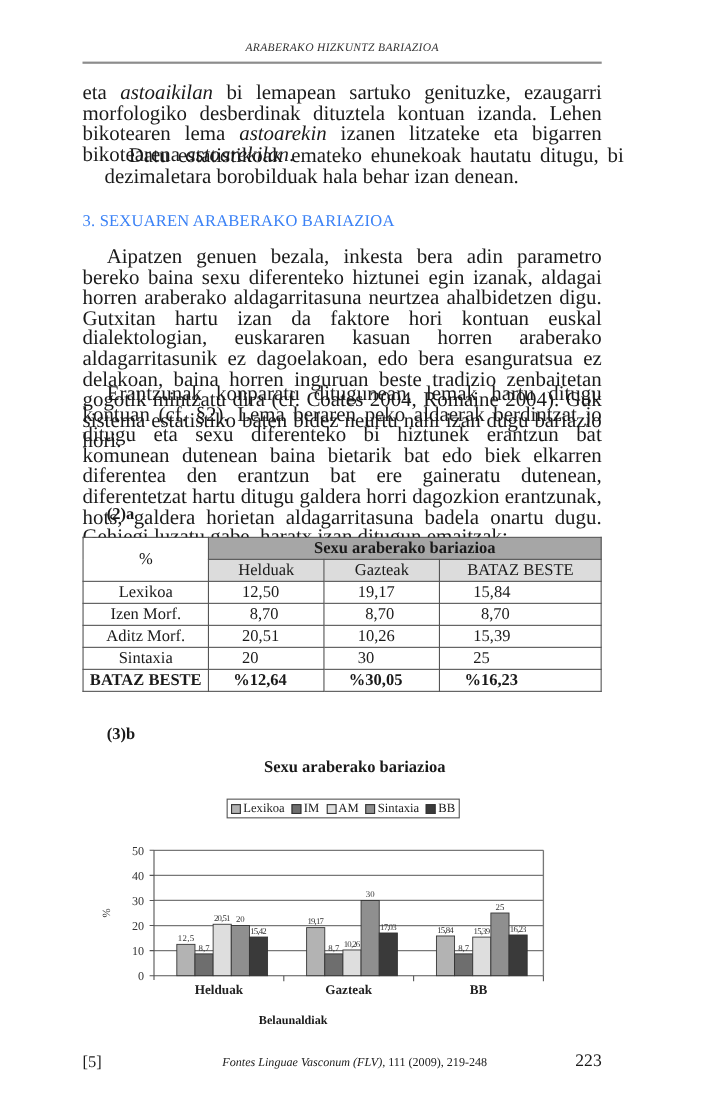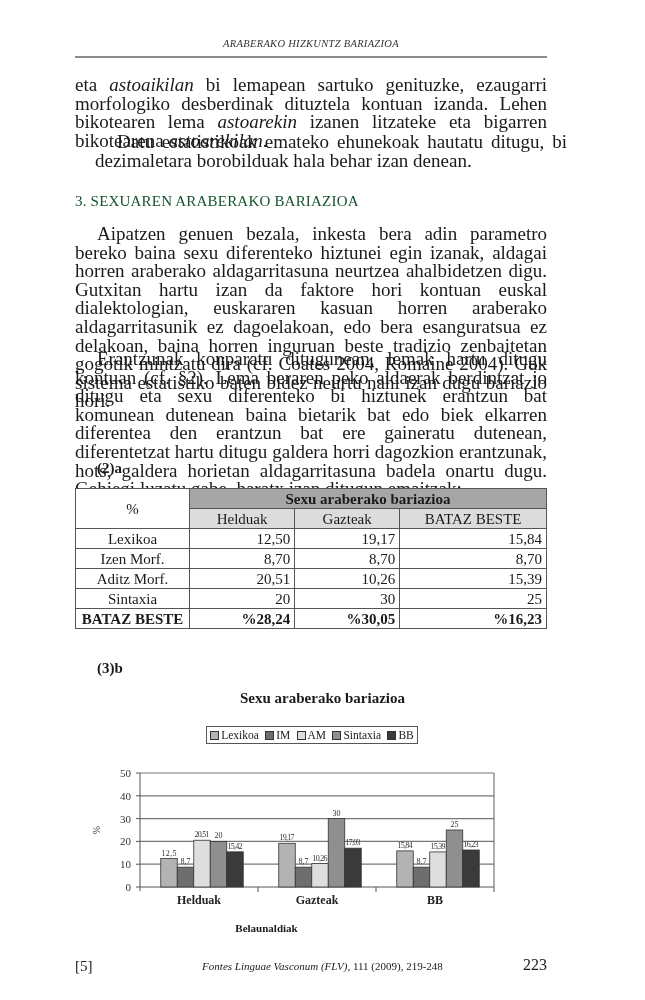--- a/index.html
+++ b/index.html
@@ -4,30 +4,30 @@
 <style>
   html, body { margin:0; padding:0; background:#fff; }
   body { width:645px; height:1000px; position:relative; overflow:hidden;
          font-family:"Liberation Serif","DejaVu Serif",serif; color:#1a1a1a; }
   .running-head { position:absolute; left:75px; top:38px; width:472px; text-align:center;
          font-style:italic; font-size:10.5px; letter-spacing:0.3px; color:#333; }
   .head-rule { position:absolute; left:75px; top:56px; width:472px; height:2px; background:#8c8c8c; }
   .para { position:absolute; left:75px; width:472px; font-size:19px; line-height:18.6px;
          text-align:justify; margin:0; }
   .para.indent { text-indent:22px; }
-  .section-title { position:absolute; left:75px; top:193px; font-size:15px; color:#14532d; letter-spacing:0.2px; }
+  .section-title { position:absolute; left:75px; top:193px; font-size:15px; color:#3b82f6; letter-spacing:0.2px; }
   .label-ex { position:absolute; left:97px; font-size:15px;font-weight:bold; }
   table.data { position:absolute; left:75px; top:488px; width:472px; border-collapse:collapse;
          font-size:15px; }
   table.data td, table.data th { border:1px solid #555; padding:0 4px; height:19px; line-height:18px; }
   table.data th.group { background:#a6a6a6; font-weight:bold; text-align:center; }
   table.data th.sub { background:#dcdcdc; font-weight:normal; text-align:center; }
   table.data th.corner { background:#fff; font-weight:normal; text-align:center; }
   table.data td.rowh { text-align:center; }
-  table.data td.num { text-align:right; padding-left:30px; }
+  table.data td.num { text-align:left; padding-left:30px; }
   table.data tr.total td { font-weight:bold; }
   .chart-title { position:absolute; left:0; width:645px; top:690px; text-align:center; font-weight:bold; font-size:15px; }
   .legend { position:absolute; left:206px; top:726px; width:212px; height:18px; border:1px solid #555;
          display:flex; align-items:center; justify-content:space-around; font-size:11.5px; box-sizing:border-box; }
   .legend .item { display:flex; align-items:center; gap:2px; }
   .legend .sw { display:inline-block; width:7px; height:7px; border:1px solid #333; }
   svg.chart { position:absolute; left:0; top:755px; }
   .footer-left { position:absolute; left:75px; top:958px; font-size:15px; }
   .footer-mid { position:absolute; left:0; width:645px; top:960px; text-align:center; font-size:11px; }
   .footer-mid i { font-style:italic; }
@@ -82,21 +82,21 @@
     <td class="num">15,39</td>
   </tr>
   <tr>
     <td class="rowh">Sintaxia</td>
     <td class="num">20</td>
     <td class="num">30</td>
     <td class="num">25</td>
   </tr>
   <tr class="total">
     <td class="rowh">BATAZ BESTE</td>
-    <td class="num" style="padding-left:22px">%28,24</td>
+    <td class="num" style="padding-left:22px">%12,64</td>
     <td class="num" style="padding-left:22px">%30,05</td>
     <td class="num" style="padding-left:22px">%16,23</td>
   </tr>
 </tbody>
   </table>
 
 <div class="label-ex" style="top:660px;">(3)b</div>
 
 <div class="chart-title">Sexu araberako bariazioa</div>
 

